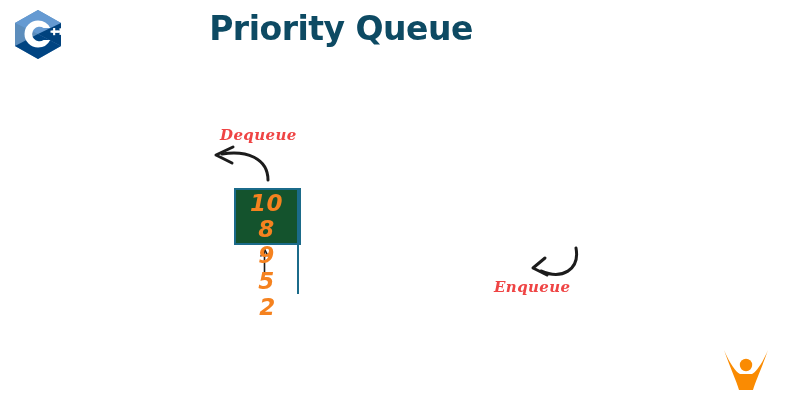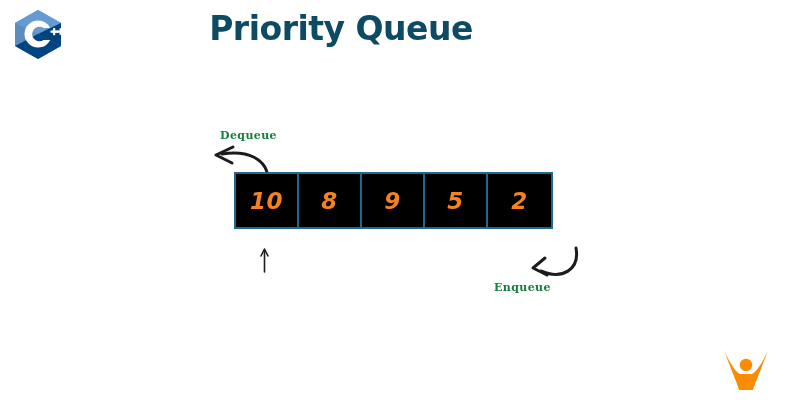--- a/index.html
+++ b/index.html
@@ -46,26 +46,27 @@
     left: 0;
     top: 0;
     width: 785px;
     height: 400px;
   }
 
   
   #queue {
     position: absolute;
     left: 234px;
-    top: 172px;
+    top: 188px;
     height: 57px;
     display: flex;
     border: 2.5px solid #1b6b8a;
     box-sizing: border-box;
-    background: #000000;
+    background: #14532d;
+    flex-direction: column;
   }
   .queue-cell {
     width: 63px;
     height: 100%;
     box-sizing: border-box;
     border-right: 2.5px solid #1b6b8a;
     display: flex;
     align-items: center;
     justify-content: center;
     font-family: "DejaVu Sans", sans-serif;
@@ -77,23 +78,24 @@
     user-select: none;
   }
   .queue-cell:last-child {
     border-right: none;
   }
 
   
   .hand-label {
     position: absolute;
     font-family: "DejaVu Serif", serif;
+    font-style: italic;
     font-weight: bold;
-    color: #15803d;
-    font-size: 11px;
+    color: #ef4444;
+    font-size: 15px;
     letter-spacing: 0.4px;
     white-space: pre;
     line-height: 19px;
     user-select: none;
   }
   #label-dequeue {
     left: 220px;
     top: 126px;
   }
   #label-enqueue {

